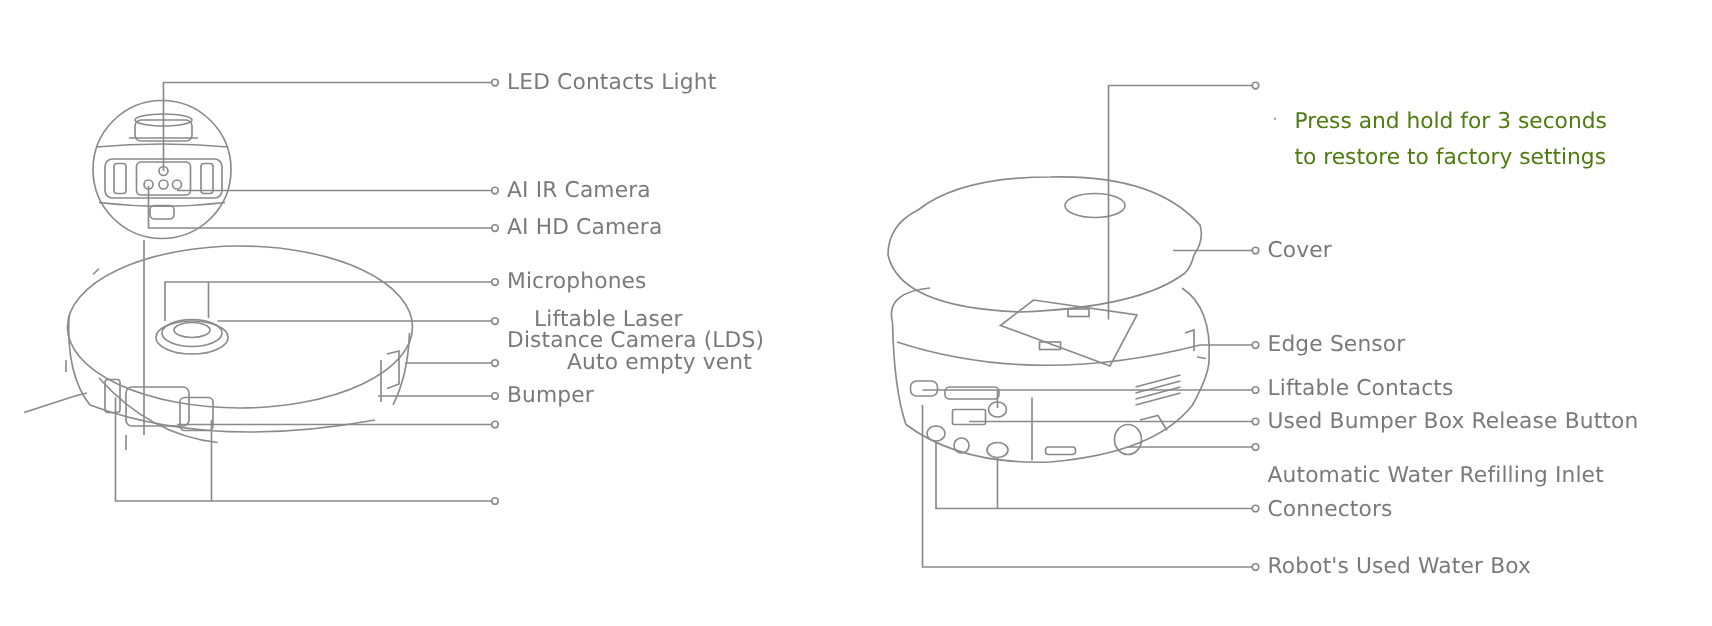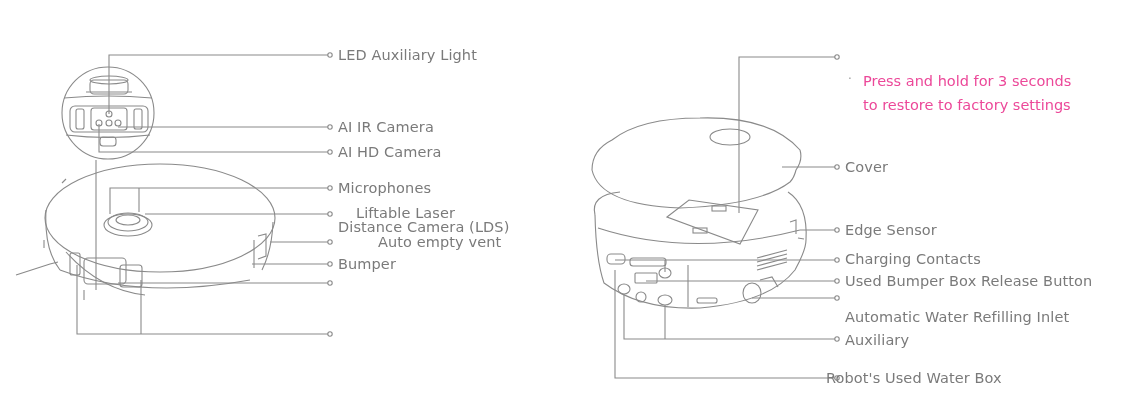--- a/index.html
+++ b/index.html
@@ -2,21 +2,21 @@
 <html><head>
   <meta charset="utf-8">
   <style>
     html, body { margin: 0; padding: 0; background: #ffffff; }
     body { width: 1141px; height: 417px; position: relative; overflow: hidden;
            font-family: "DejaVu Sans", "Liberation Sans", sans-serif; }
     #stage { position: absolute; left: 0; top: 0; width: 1141px; height: 417px; }
     svg.art { position: absolute; left: 0; top: 0; }
     .label { position: absolute; color: #7a7a7a; font-size: 14.5px; line-height: 16px;
              white-space: nowrap; letter-spacing: 0.1px; }
-    .note { position: absolute; color: #ec4899; font-size: 14.5px; line-height: 16px; white-space: nowrap; }
+    .note { position: absolute; color: #4d7c0f; font-size: 14.5px; line-height: 16px; white-space: nowrap; }
     .note-dot { position: absolute; color: #9a9a9a; font-size: 12px; }
   </style>
 </head>
 <body>
 
 <div id="stage">
 
   <svg class="art" width="1141" height="417" viewBox="0 0 1141 417">
     <g fill="none" stroke="#8a8a8a" stroke-width="1.1">
 
@@ -156,32 +156,32 @@
         <polyline points="624,294 624,339 835,339"></polyline>
         <path d="M665 305 v34"></path>
         <circle cx="837" cy="339" r="2.2"></circle>
 
         <polyline points="615,270 615,378 835,378"></polyline>
         <circle cx="837" cy="378" r="2.2"></circle>
       </g>
     </g>
   </svg>
 
-  <span class="label" style="left:338px;top:47px;">LED Auxiliary Light</span>
+  <span class="label" style="left:338px;top:47px;">LED Contacts Light</span>
   <span class="label" style="left:338px;top:119px;">AI IR Camera</span>
   <span class="label" style="left:338px;top:144px;">AI HD Camera</span>
   <span class="label" style="left:338px;top:180px;">Microphones</span>
   <span class="label" style="left:356px;top:205px;">Liftable Laser</span>
   <span class="label" style="left:338px;top:219px;">Distance Camera (LDS)</span>
   <span class="label" style="left:338px;top:234px;margin-left:40px;">Auto empty vent</span>
   <span class="label" style="left:338px;top:256px;">Bumper</span>
 
   <span class="note-dot" style="left:848px;top:72px;">·</span>
   <span class="note" style="left:863px;top:73px;">Press and hold for 3 seconds</span>
   <span class="note" style="left:863px;top:97px;">to restore to factory settings</span>
   <span class="label" style="left:845px;top:159px;">Cover</span>
   <span class="label" style="left:845px;top:222px;">Edge Sensor</span>
-  <span class="label" style="left:845px;top:251px;">Charging Contacts</span>
+  <span class="label" style="left:845px;top:251px;">Liftable Contacts</span>
   <span class="label" style="left:845px;top:273px;">Used Bumper Box Release Button</span>
   <span class="label" style="left:845px;top:309px;">Automatic Water Refilling Inlet</span>
-  <span class="label" style="left:845px;top:332px;">Auxiliary</span>
-  <span class="label" style="left:826px;top:370px;">Robot's Used Water Box</span>
+  <span class="label" style="left:845px;top:332px;">Connectors</span>
+  <span class="label" style="left:845px;top:370px;">Robot's Used Water Box</span>
 </div>
 
 </body></html>

